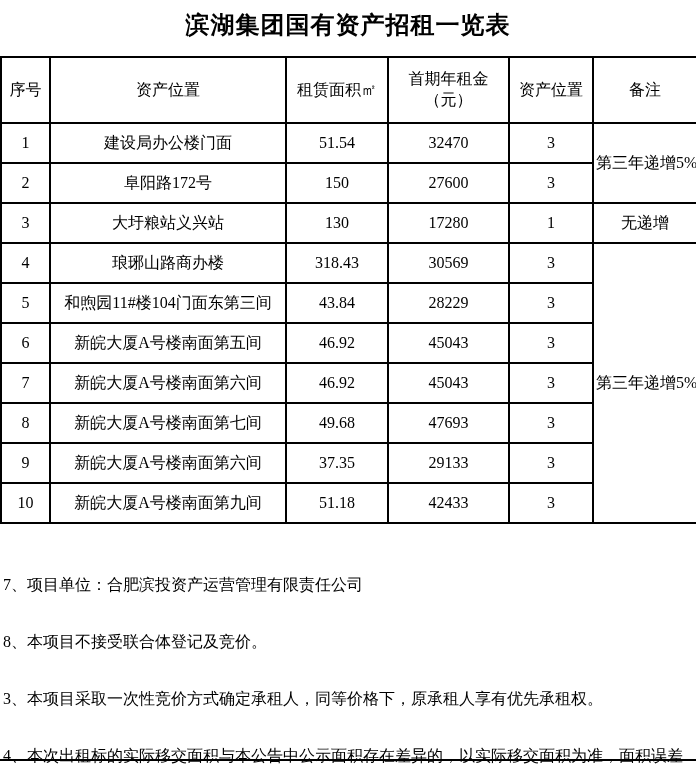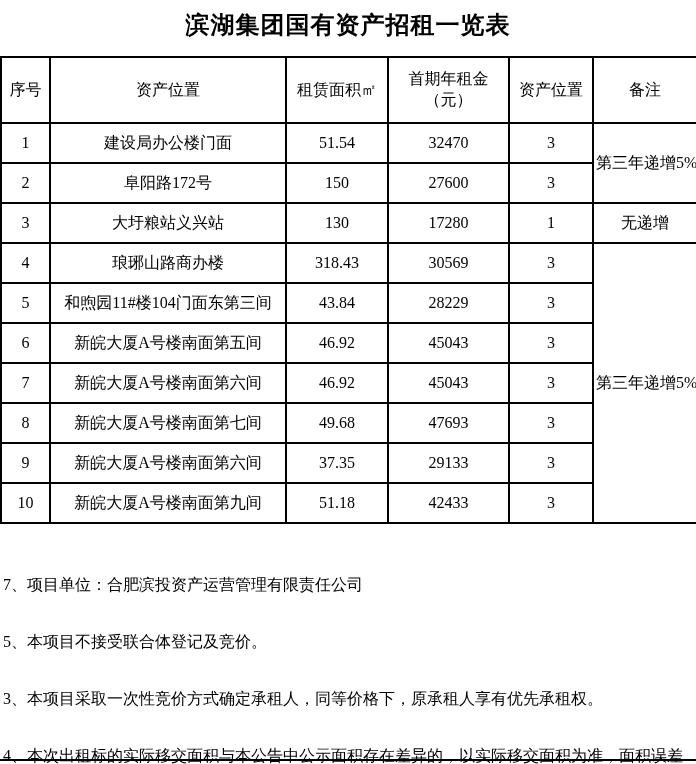--- a/index.html
+++ b/index.html
@@ -149,21 +149,21 @@
         <td>新皖大厦A号楼南面第九间</td>
         <td>51.18</td>
         <td>42433</td>
         <td>3</td>
       </tr>
     </tbody>
   </table>
 
   <div class="notes">
     <div>7、项目单位：合肥滨投资产运营管理有限责任公司</div>
-    <div>5、本项目不接受联合体登记及竞价。</div>
+    <div>8、本项目不接受联合体登记及竞价。</div>
     <div>3、本项目采取一次性竞价方式确定承租人，同等价格下，原承租人享有优先承租权。</div>
     <div>4、本次出租标的实际移交面积与本公告中公示面积存在差异的，以实际移交面积为准，面积误差不调整中标租金。</div>
     
     
     
     
     
     
   </div>
 

